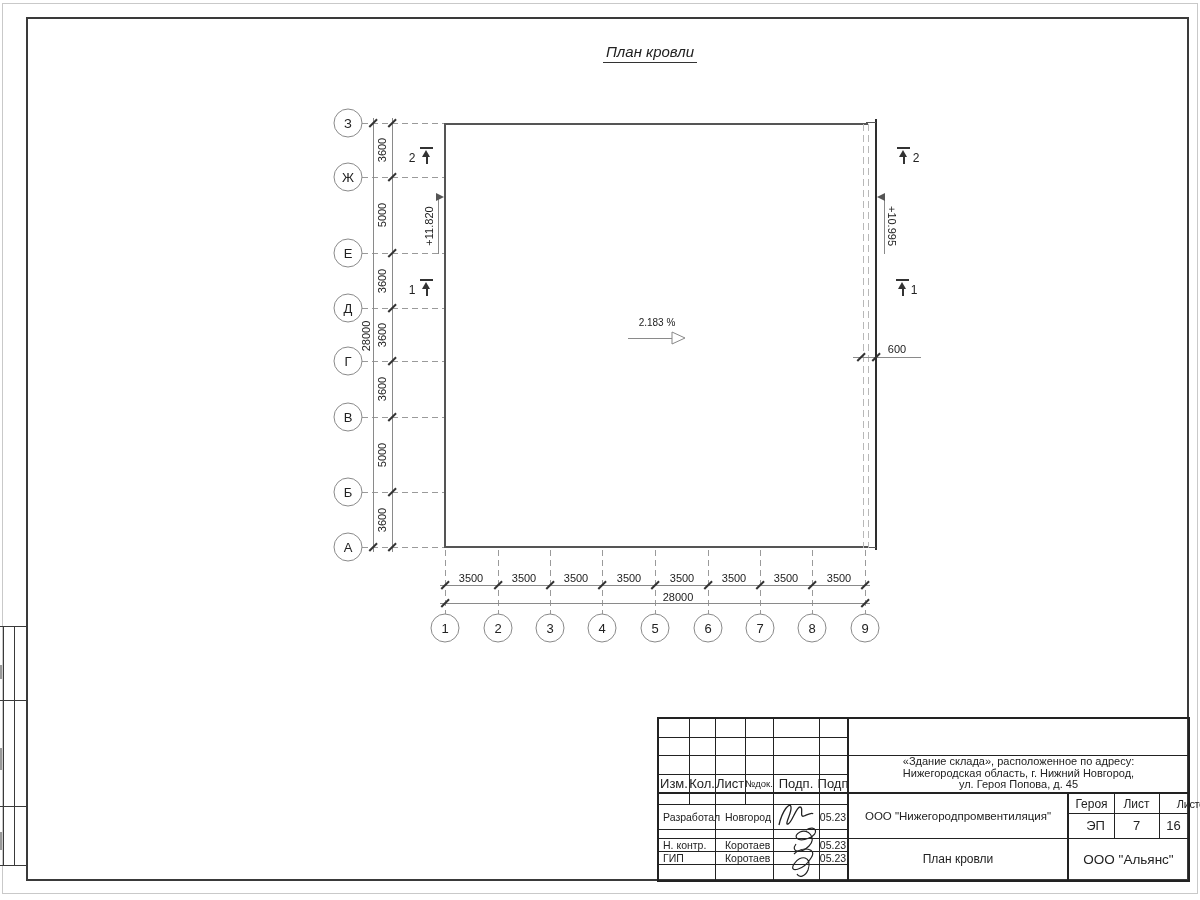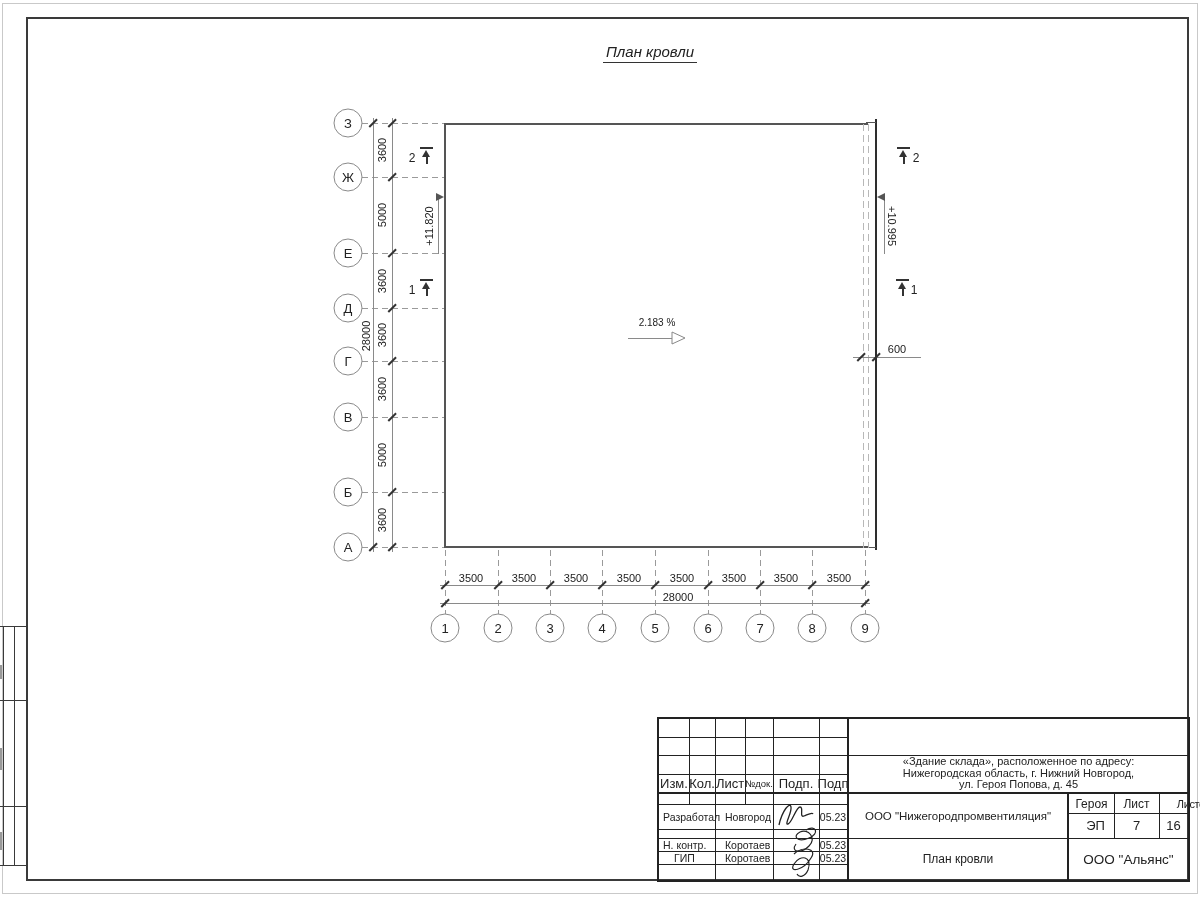--- a/index.html
+++ b/index.html
@@ -271,21 +271,21 @@
     <div class="tcell f13" style="left:160px;top:55px;width:28px;height:18px;">Подп</div>
 
     <div class="tcell left f10" style="left:4px;top:85px;width:52px;height:25px;">Разработал</div>
     <div class="tcell left f10" style="left:66px;top:85px;width:48px;height:25px;">Новгород</div>
     <div class="tcell f10" style="left:160px;top:85px;width:28px;height:25px;">05.23</div>
 
     <div class="tcell left f10" style="left:4px;top:119px;width:52px;height:13px;">Н. контр.</div>
     <div class="tcell left f10" style="left:66px;top:119px;width:48px;height:13px;">Коротаев</div>
     <div class="tcell f10" style="left:160px;top:119px;width:28px;height:13px;">05.23</div>
 
-    <div class="tcell left f10" style="left:4px;top:132px;width:52px;height:13px;margin-left:11px;">ГИП</div>
+    <div class="tcell left f10" style="left:4px;top:132px;width:52px;height:13px;">ГИП</div>
     <div class="tcell left f10" style="left:66px;top:132px;width:48px;height:13px;">Коротаев</div>
     <div class="tcell f10" style="left:160px;top:132px;width:28px;height:13px;">05.23</div>
 
     <div class="tcell addr f11" style="left:190px;top:36px;width:339px;height:37px;flex-direction:column;">
       <div>«Здание склада», расположенное по адресу:</div>
       <div>Нижегородская область, г. Нижний Новгород,</div>
       <div>ул. Героя Попова, д. 45</div>
     </div>
     <div class="tcell f115" style="left:190px;top:75px;width:218px;height:44px;">ООО "Нижегородпромвентиляция"</div>
     <div class="tcell f12" style="left:410px;top:75px;width:45px;height:19px;">Героя</div>

